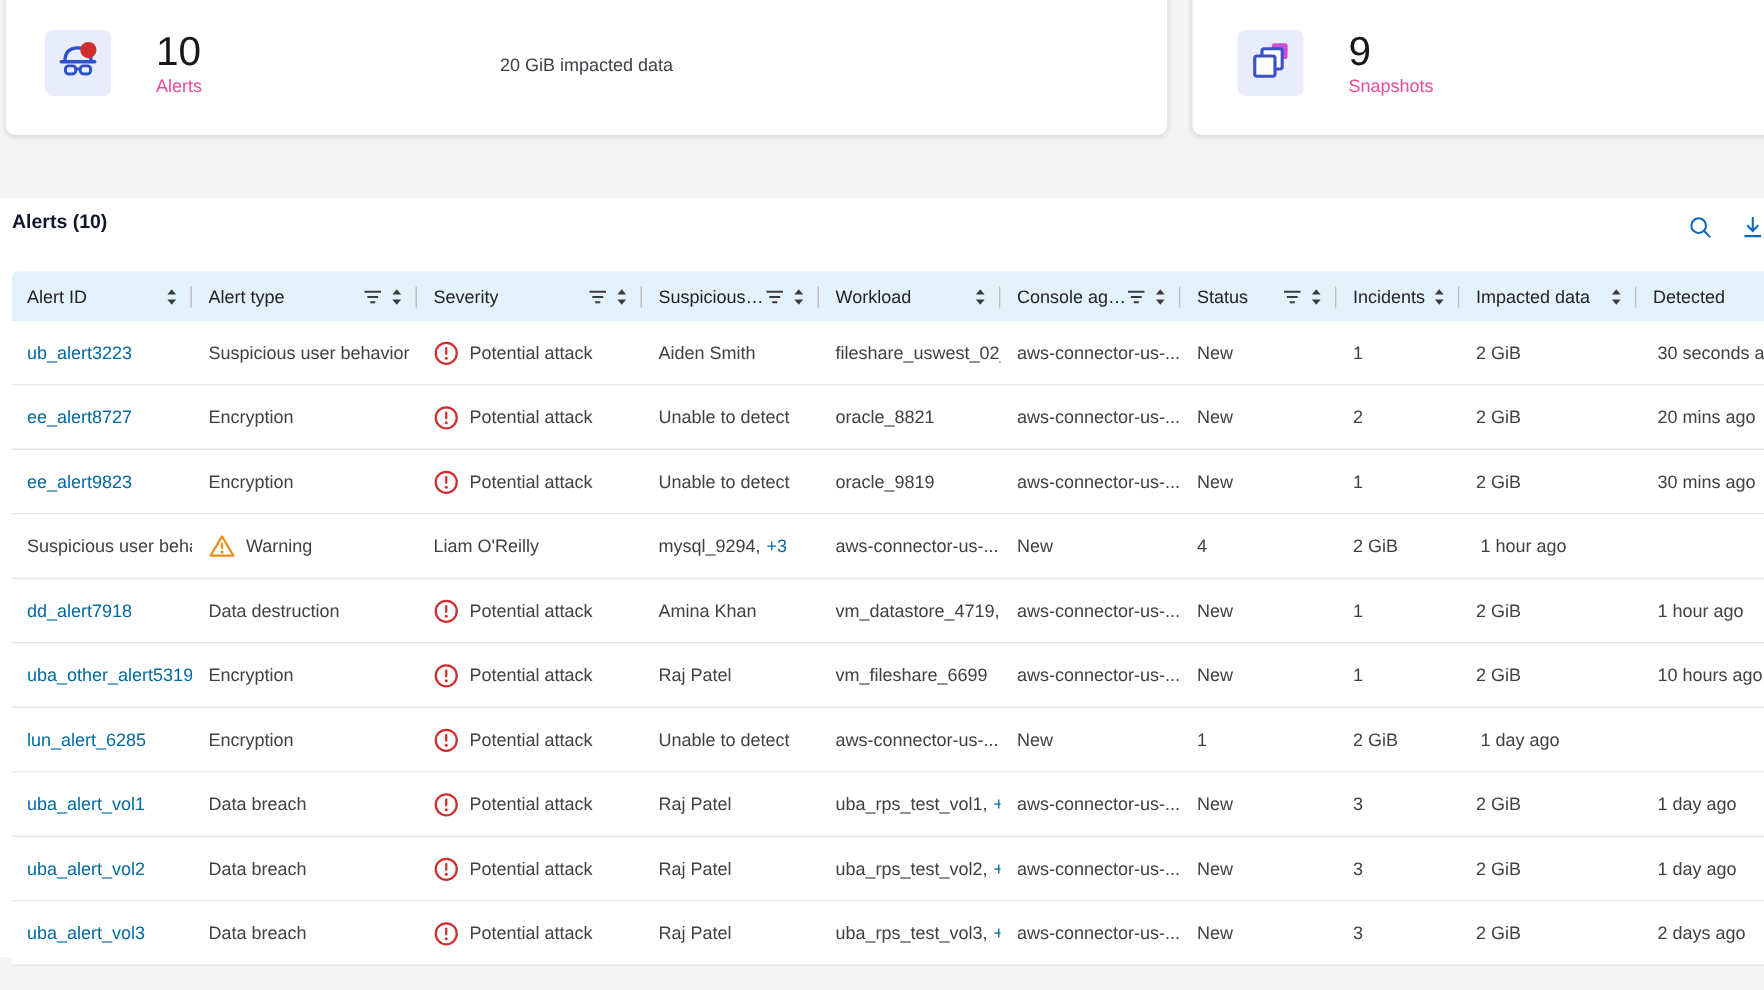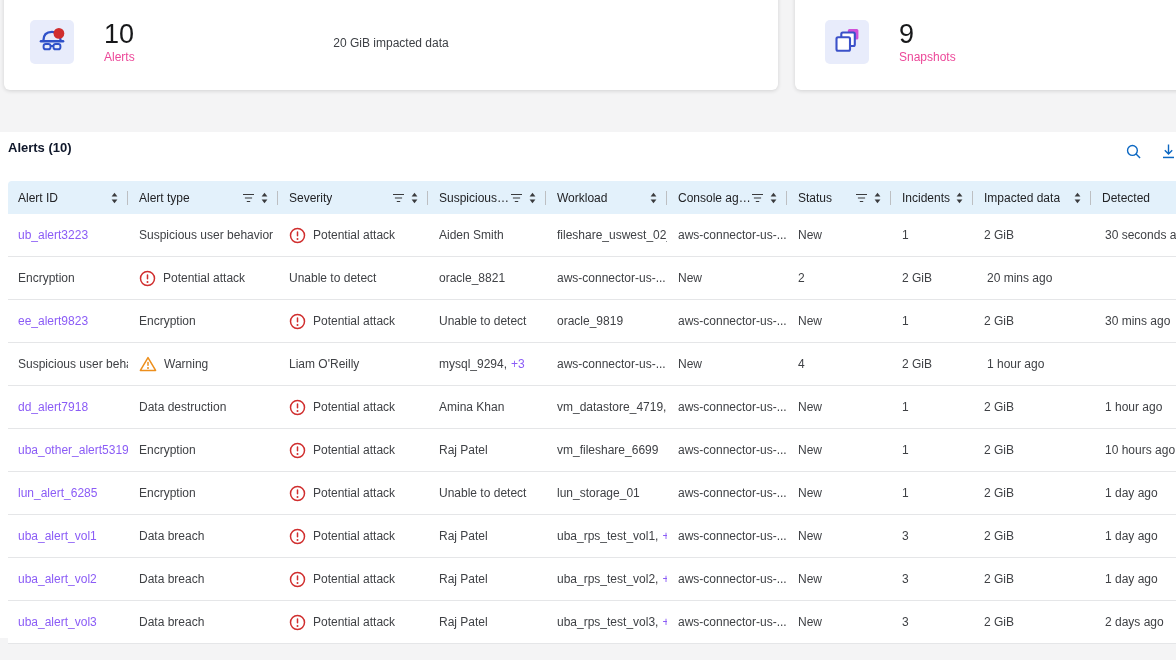--- a/index.html
+++ b/index.html
@@ -40,21 +40,21 @@
   .th-icons{margin-left:auto;margin-right:9px;display:flex;align-items:center;gap:5px;flex:0 0 auto;}
   .hicon{display:flex;align-items:center;}
   .th.sep::after{content:"";position:absolute;right:0;top:50%;transform:translateY(-50%);
       width:1px;height:14px;background:#bdbfc2;}
 
   .tr{height:42px;background:#fff;border-bottom:1px solid #e5e6e8;}
   .td{display:flex;align-items:center;padding-left:11px;font-size:12px;color:#3f4145;
       white-space:nowrap;overflow:hidden;}
   .td:first-child{padding-left:10px;}
   .td:last-child{padding-left:14px;}
-  .link{color:#8b5cf6;text-decoration:none;cursor:pointer;}
+  .link{color:#0369a1;text-decoration:none;cursor:pointer;}
   .sev-ic{display:flex;align-items:center;margin-right:7px;flex:0 0 auto;}
   .wl-more{margin-left:4px;flex:0 0 auto;}
   .wl-more:empty{display:none;}
 </style>
 </head>
 <body>
 
 <div class="page">
 
   <div class="card card-alerts">
@@ -264,20 +264,23 @@
             <div class="td">
               <span class="wl-tx">fileshare_uswest_02_32</span>
             </div>
             <div class="td">aws-connector-us-...</div>
             <div class="td">New</div>
             <div class="td">1</div>
             <div class="td">2 GiB</div>
             <div class="td">30 seconds ago</div>
           </div>
           <div class="tr grid-cols">
+            <div class="td">
+              <a class="link">ee_alert8727</a>
+            </div>
             <div class="td">Encryption</div>
             <div class="td">
               <span class="sev-ic">
                 <svg width="17" height="17" viewBox="0 0 17 17">
                   <circle cx="8.5" cy="8.5" r="7" fill="none" stroke="#d02e2e" stroke-width="1.5"></circle>
                   <rect x="7.75" y="4.3" width="1.5" height="5.3" rx="0.75" fill="#d02e2e"></rect>
                   <circle cx="8.5" cy="11.9" r="1" fill="#d02e2e"></circle>
                 </svg>
               </span>
               <span class="sev-tx">Potential attack</span>
@@ -399,23 +402,20 @@
               <span class="sev-ic">
                 <svg width="17" height="17" viewBox="0 0 17 17">
                   <circle cx="8.5" cy="8.5" r="7" fill="none" stroke="#d02e2e" stroke-width="1.5"></circle>
                   <rect x="7.75" y="4.3" width="1.5" height="5.3" rx="0.75" fill="#d02e2e"></rect>
                   <circle cx="8.5" cy="11.9" r="1" fill="#d02e2e"></circle>
                 </svg>
               </span>
               <span class="sev-tx">Potential attack</span>
             </div>
             <div class="td">Unable to detect</div>
-            <div class="td">
-              <span class="wl-tx">lun_storage_01</span>
-            </div>
             <div class="td">aws-connector-us-...</div>
             <div class="td">New</div>
             <div class="td">1</div>
             <div class="td">2 GiB</div>
             <div class="td">1 day ago</div>
           </div>
           <div class="tr grid-cols">
             <div class="td">
               <a class="link">uba_alert_vol1</a>
             </div>

